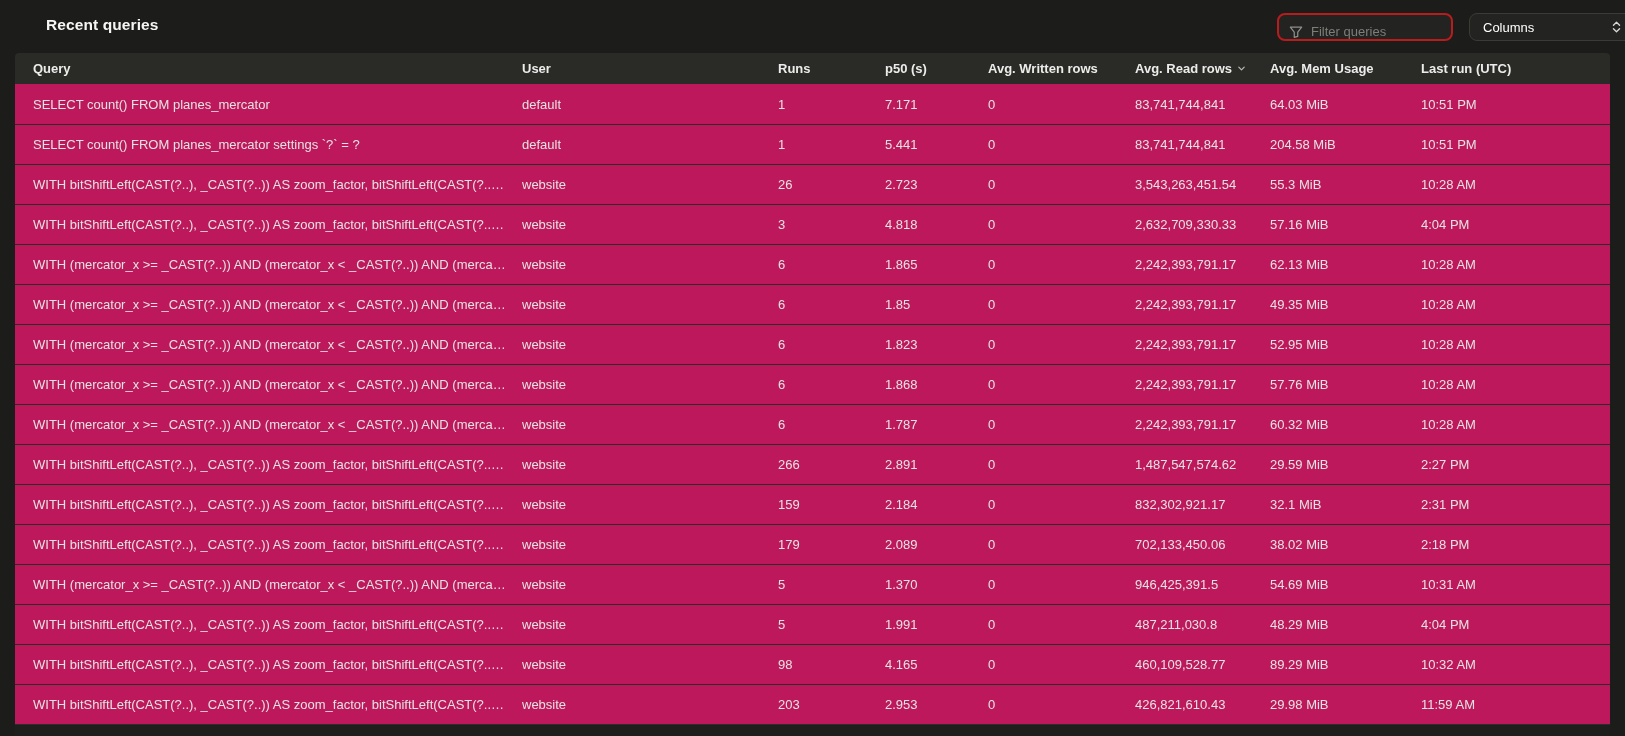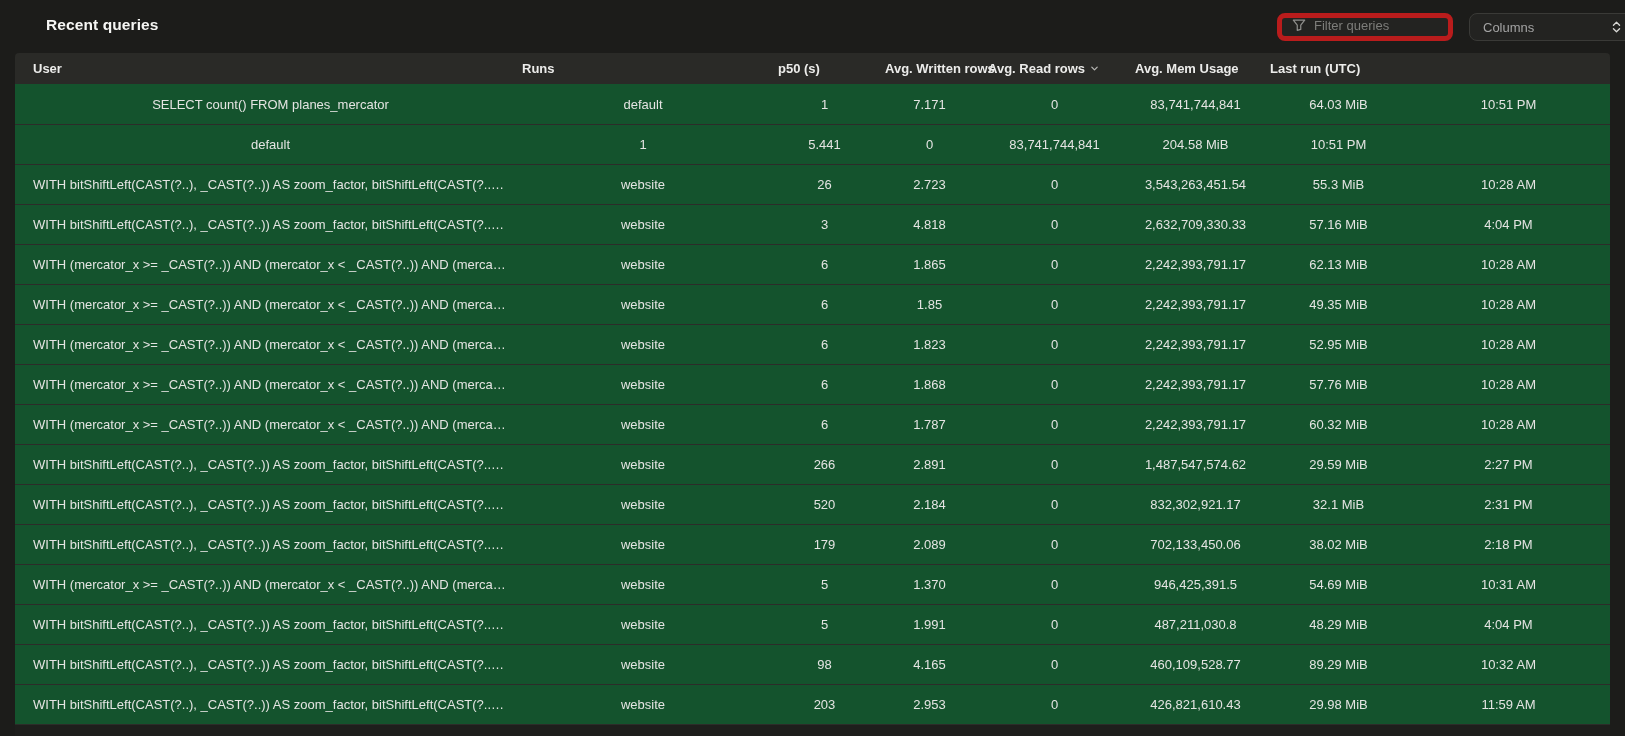--- a/index.html
+++ b/index.html
@@ -10,57 +10,57 @@
     color: #e7e7e5;
     position: relative;
   }
   .topbar { position: absolute; left: 0; top: 4px; width: 1625px; height: 46px; margin-left: 31px; }
   .page-title {
     position: absolute; left: 15px; top: 12px;
     font-size: 15.5px; font-weight: 700; color: #f6f6f4; letter-spacing: 0.1px;
   }
   .filter-box {
     position: absolute; left: 1246px; top: 9px; width: 176px; height: 28px;
-    background: #232321; border: 5px solid #b91c1c; border-radius: 8px;
-    display: flex; align-items: flex-start; padding: 0 10px; gap: 8px;
+    background: #232321; border: 2px solid #b91c1c; border-radius: 8px;
+    display: flex; align-items: flex-end; padding: 0 10px; gap: 8px;
   }
   .filter-box svg { flex: 0 0 auto; }
   .filter-input {
     background: transparent; border: none; outline: none; width: 100%;
     font-family: "Liberation Sans", sans-serif; font-size: 13px; color: #e7e7e5;
   }
   .filter-input::placeholder { color: #7d7d7a; }
   .columns-btn {
     position: absolute; left: 1438px; top: 9px; width: 164px; height: 28px;
     background: #232321; border: 1px solid #3a3a37; border-radius: 8px;
     display: flex; align-items: center; justify-content: space-between;
     padding: 0 10px 0 13px; cursor: pointer;
   }
-  .columns-btn .label { font-size: 13px; font-weight: 500; color: #a3a3a3; }
+  .columns-btn .label { font-size: 13px; font-weight: 500; color: #ffffff; }
   .table {
     position: absolute; left: 15px; top: 53px; width: 1595px; bottom: 0;
     background: #1e1e1c; border-radius: 4px 4px 0 0; overflow: hidden;
     display: flex; flex-direction: column;
   }
   .grid-row {
     display: grid;
     grid-template-columns: 489px 256px 107px 103px 147px 135px 151px minmax(0,1fr);
     align-items: center;
     padding-left: 18px;
   }
   .thead {
     height: 31px; background: #2a2a27; flex: 0 0 auto;
   }
   .th {
     font-size: 13px; font-weight: 700; color: #ececea; white-space: nowrap;
     display: flex; align-items: center; gap: 5px; cursor: pointer;
   }
   .row {
-    height: 40px; flex: 0 0 auto; background: #14532d;
-    border-top: 1px solid #2c2c29; cursor: pointer; text-align: center;
+    height: 40px; flex: 0 0 auto; background: #be185d;
+    border-top: 1px solid #2c2c29; cursor: pointer;
   }
   .row:first-of-type { border-top: none; }
   .cell {
     font-size: 13px; color: #e4e4e2; white-space: nowrap; overflow: hidden;
     text-overflow: ellipsis; padding-right: 14px;
   }
   .row-partial { flex: 1 1 auto; background: #1e1e1c; border-top: 1px solid #2c2c29; }
   .sort-icon { display: inline-flex; opacity: 0.85; }
 </style>
 </head>
@@ -81,20 +81,23 @@
     <svg width="11" height="14" viewBox="0 0 12 16" fill="none" stroke="#d8d8d5" stroke-width="1.5" stroke-linecap="round" stroke-linejoin="round">
       <path d="M2.5 6 L6 2.5 L9.5 6"></path>
       <path d="M2.5 10 L6 13.5 L9.5 10"></path>
     </svg>
   </div>
 </div>
 
 <div class="table">
   <div class="grid-row thead">
     <div class="th">
+        <span>Query</span>
+      </div>
+    <div class="th">
         <span>User</span>
       </div>
     <div class="th">
         <span>Runs</span>
       </div>
     <div class="th">
         <span>p50 (s)</span>
       </div>
     <div class="th">
         <span>Avg. Written rows</span>
@@ -119,20 +122,21 @@
         <div class="cell">SELECT count() FROM planes_mercator</div>
         <div class="cell">default</div>
         <div class="cell">1</div>
         <div class="cell">7.171</div>
         <div class="cell">0</div>
         <div class="cell">83,741,744,841</div>
         <div class="cell">64.03 MiB</div>
         <div class="cell">10:51 PM</div>
       </div>
       <div class="grid-row row">
+        <div class="cell">SELECT count() FROM planes_mercator settings `?` = ?</div>
         <div class="cell">default</div>
         <div class="cell">1</div>
         <div class="cell">5.441</div>
         <div class="cell">0</div>
         <div class="cell">83,741,744,841</div>
         <div class="cell">204.58 MiB</div>
         <div class="cell">10:51 PM</div>
       </div>
       <div class="grid-row row">
         <div class="cell">WITH bitShiftLeft(CAST(?..), _CAST(?..)) AS zoom_factor, bitShiftLeft(CAST(?..), ? -...</div>
@@ -210,21 +214,21 @@
         <div class="cell">266</div>
         <div class="cell">2.891</div>
         <div class="cell">0</div>
         <div class="cell">1,487,547,574.62</div>
         <div class="cell">29.59 MiB</div>
         <div class="cell">2:27 PM</div>
       </div>
       <div class="grid-row row">
         <div class="cell">WITH bitShiftLeft(CAST(?..), _CAST(?..)) AS zoom_factor, bitShiftLeft(CAST(?..), ? -...</div>
         <div class="cell">website</div>
-        <div class="cell">520</div>
+        <div class="cell">159</div>
         <div class="cell">2.184</div>
         <div class="cell">0</div>
         <div class="cell">832,302,921.17</div>
         <div class="cell">32.1 MiB</div>
         <div class="cell">2:31 PM</div>
       </div>
       <div class="grid-row row">
         <div class="cell">WITH bitShiftLeft(CAST(?..), _CAST(?..)) AS zoom_factor, bitShiftLeft(CAST(?..), ? -...</div>
         <div class="cell">website</div>
         <div class="cell">179</div>

